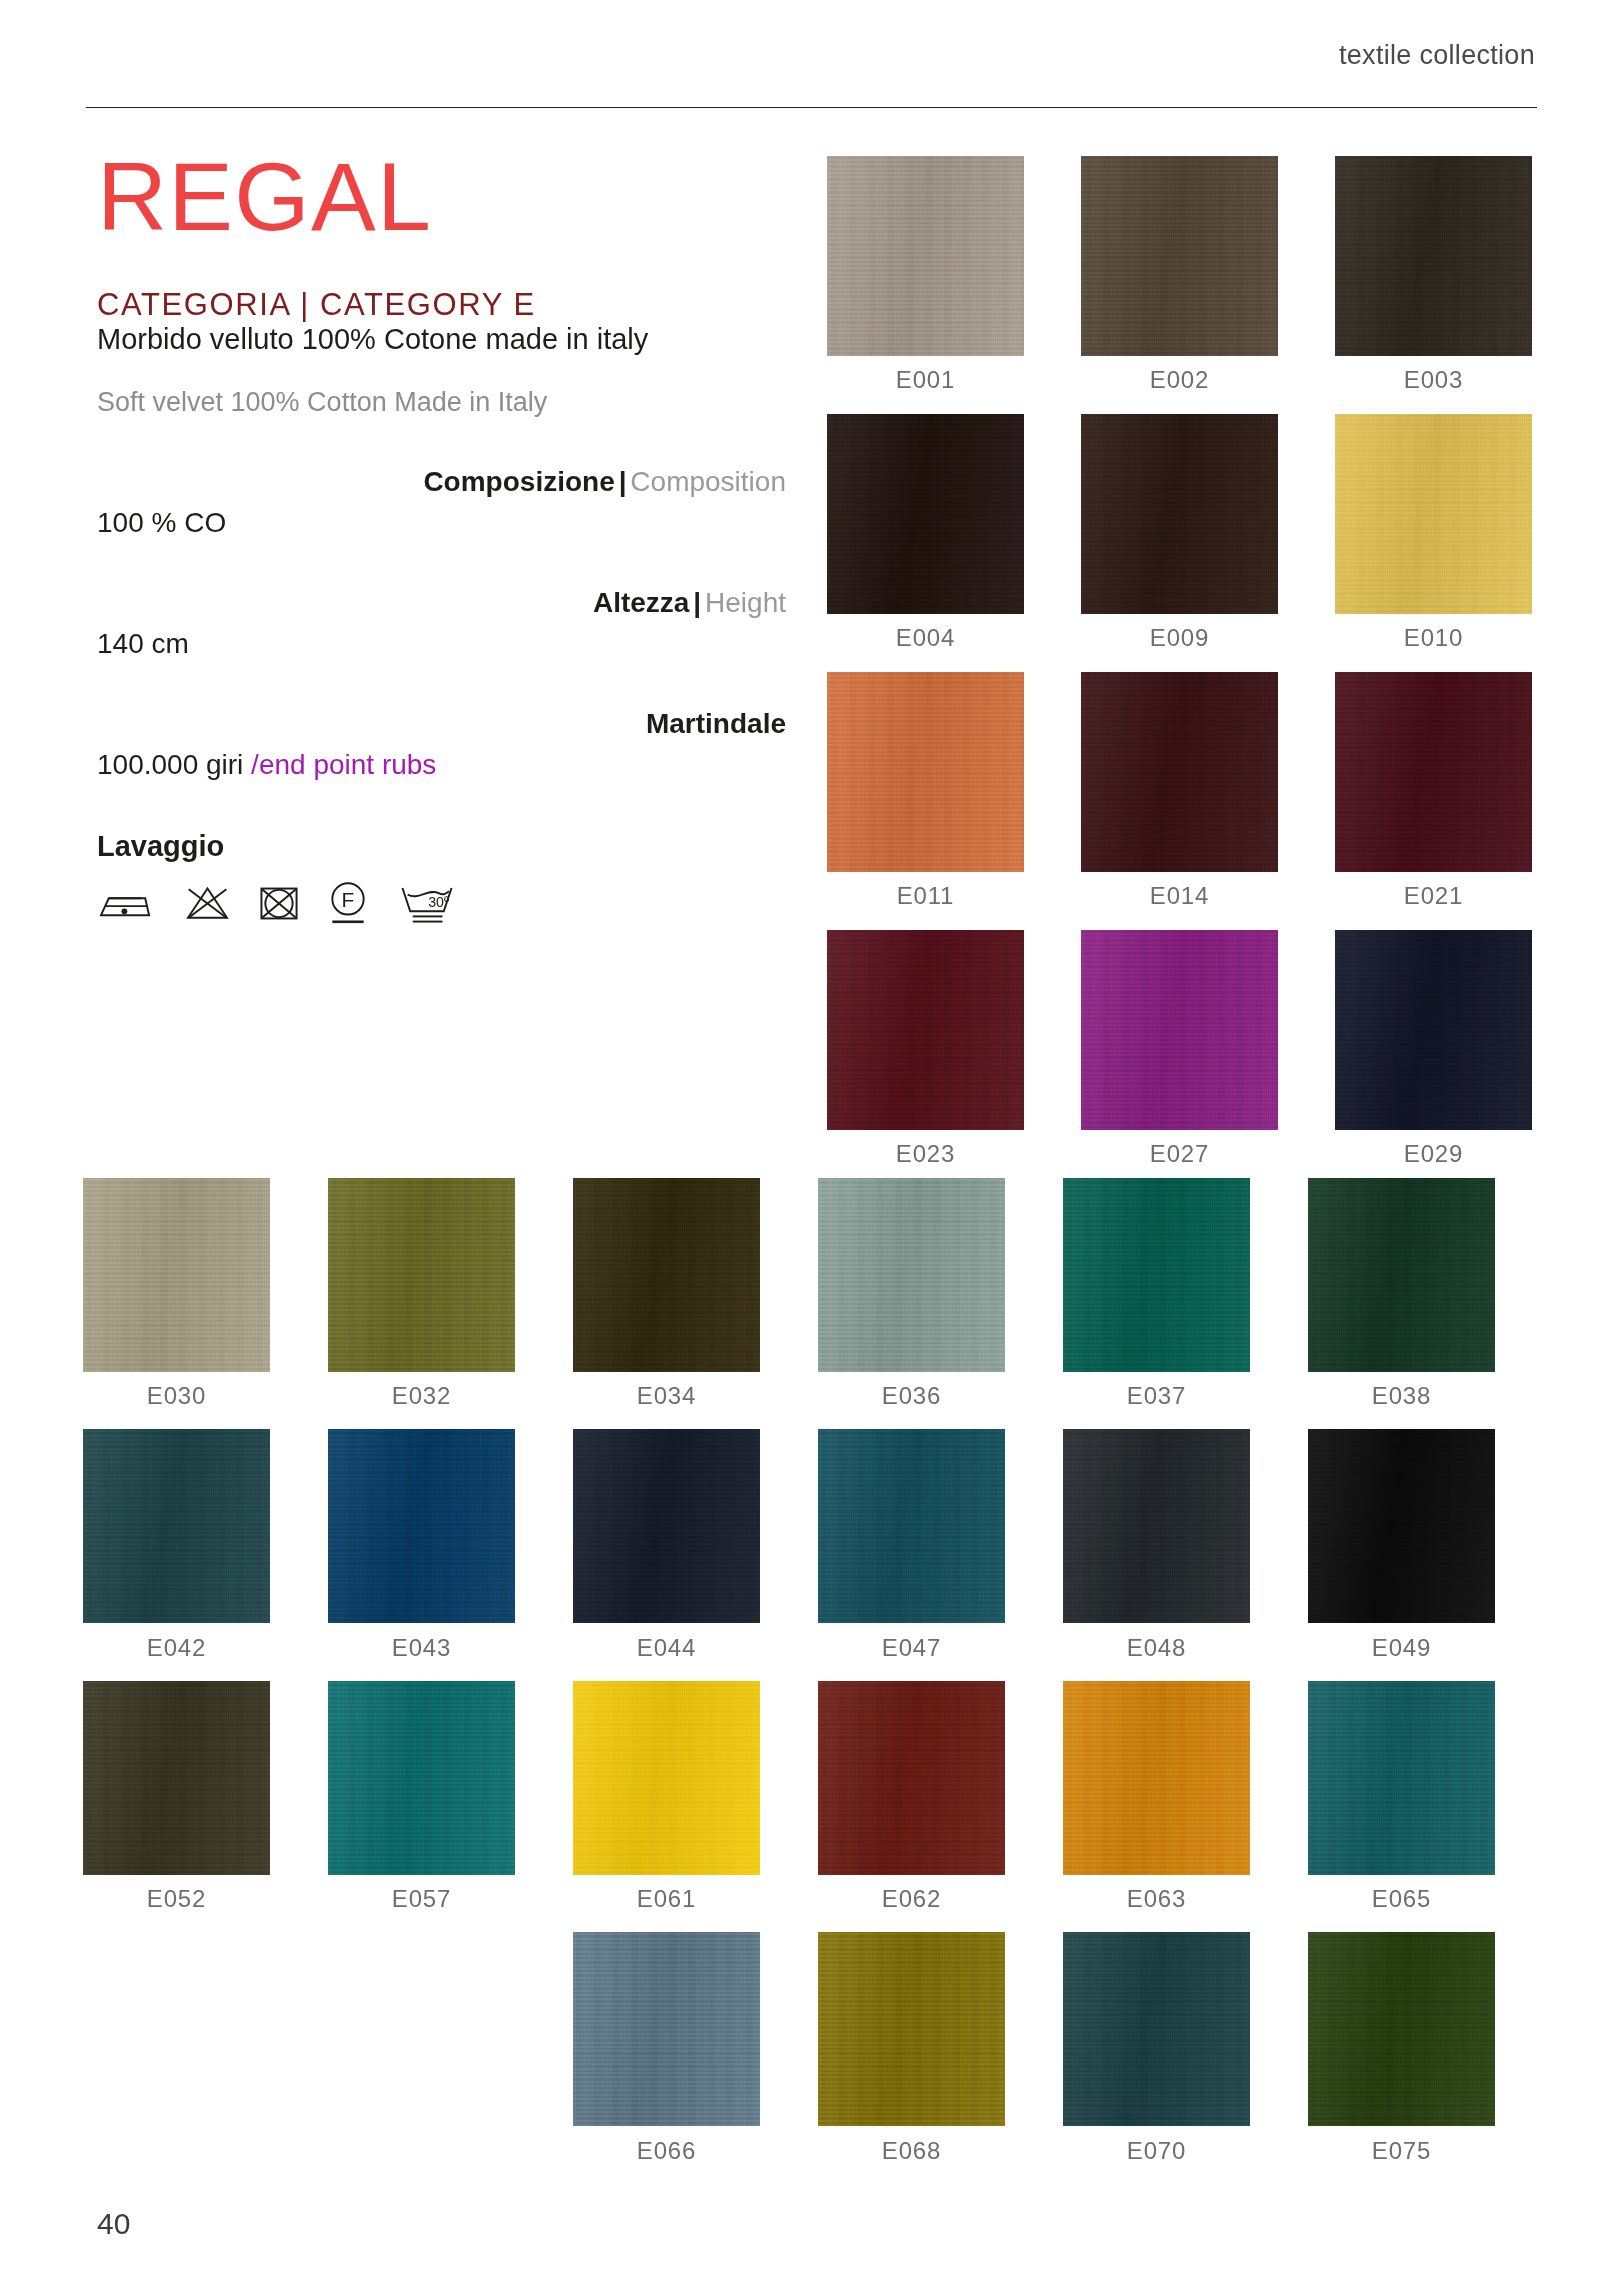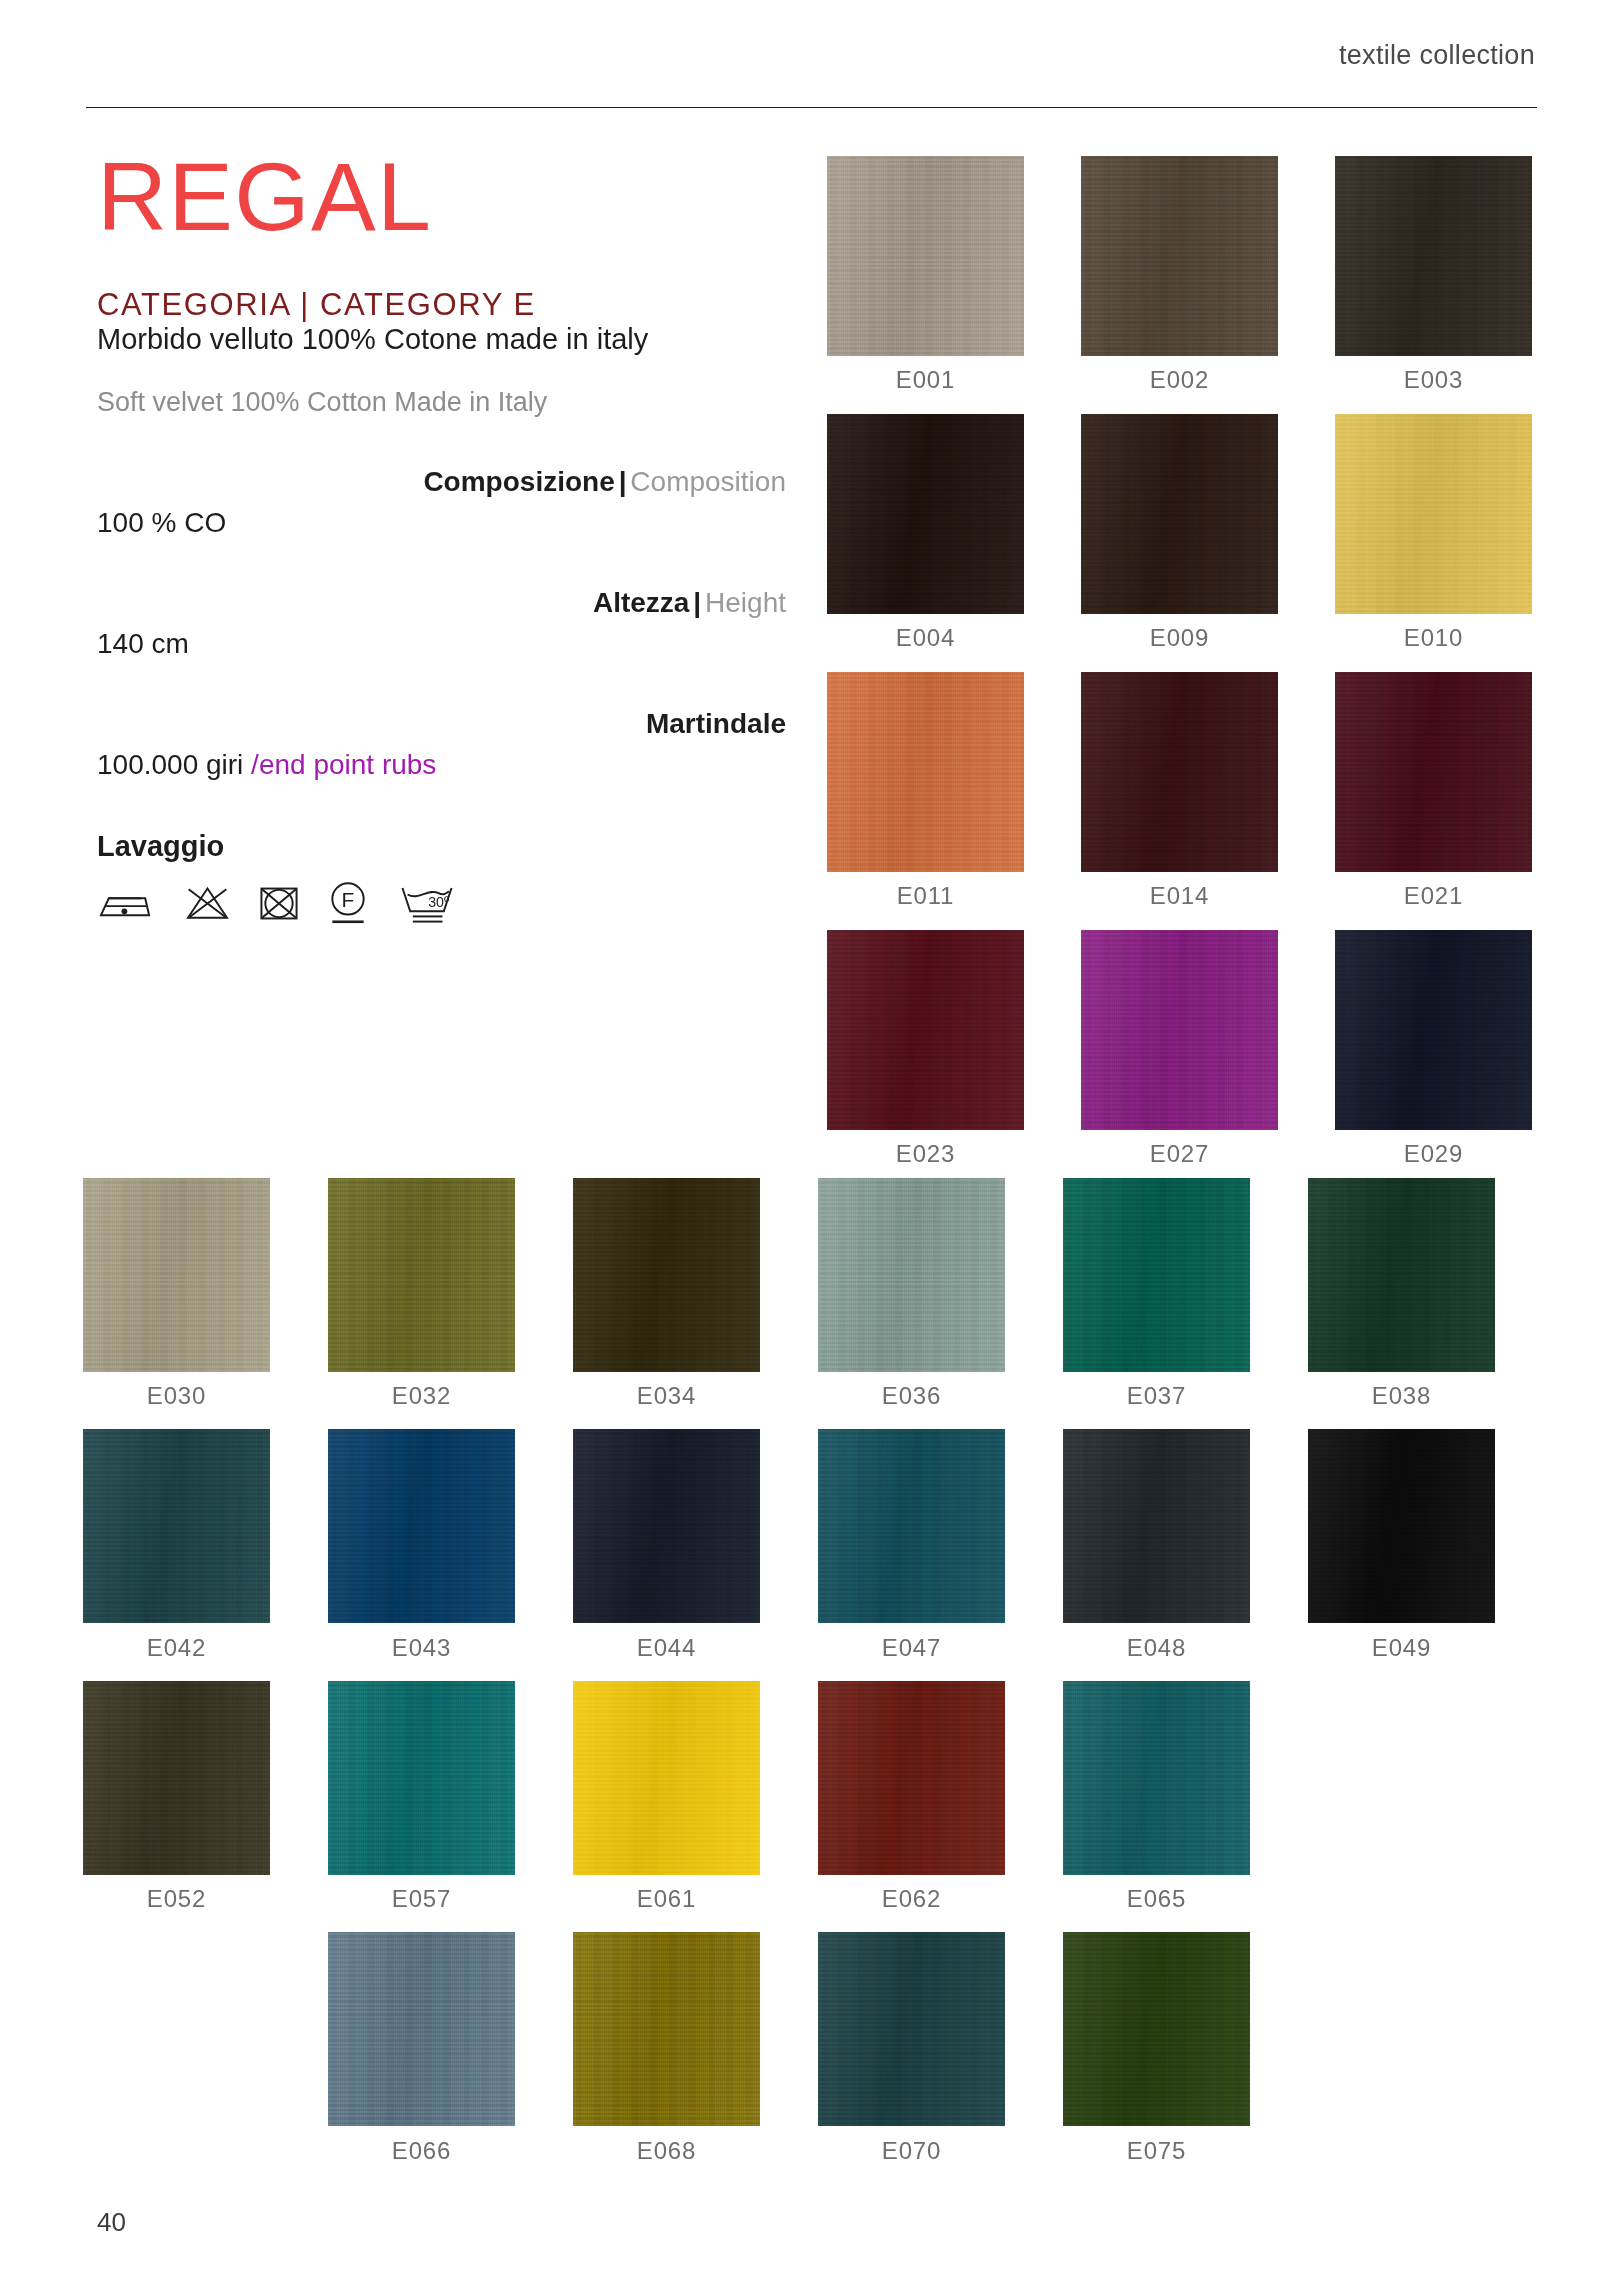--- a/index.html
+++ b/index.html
@@ -101,21 +101,21 @@
   .code {
     margin-top: 10.4px;
     text-align: center;
     font-size: 24px; font-weight: 300; letter-spacing: 0.8px;
     color: #6e6e6e;
   }
 
   
   .page-number {
     position: absolute; left: 97px; top: 2207px;
-    font-size: 26px; font-weight: 300; color: #3c3c3b;
+    font-size: 30px; font-weight: 300; color: #3c3c3b;
   }
 </style>
 </head>
 <body>
 
 <div class="page">
 
   <div class="header-label">textile collection</div>
   <div class="header-rule"></div>
 
@@ -311,20 +311,24 @@
       </div>
       <div class="cell">
         <div class="swatch" style="background: rgb(242, 202, 13);"></div>
         <div class="code">E061</div>
       </div>
       <div class="cell">
         <div class="swatch" style="background: rgb(108, 28, 18);"></div>
         <div class="code">E062</div>
       </div>
       <div class="cell">
+        <div class="swatch" style="background: rgb(212, 134, 12);"></div>
+        <div class="code">E063</div>
+      </div>
+      <div class="cell">
         <div class="swatch" style="background: rgb(18, 95, 99);"></div>
         <div class="code">E065</div>
       </div>
       <div class="cell empty">
         <div class="swatch"></div>
         <div class="code"></div>
       </div>
       <div class="cell empty">
         <div class="swatch"></div>
         <div class="code"></div>

